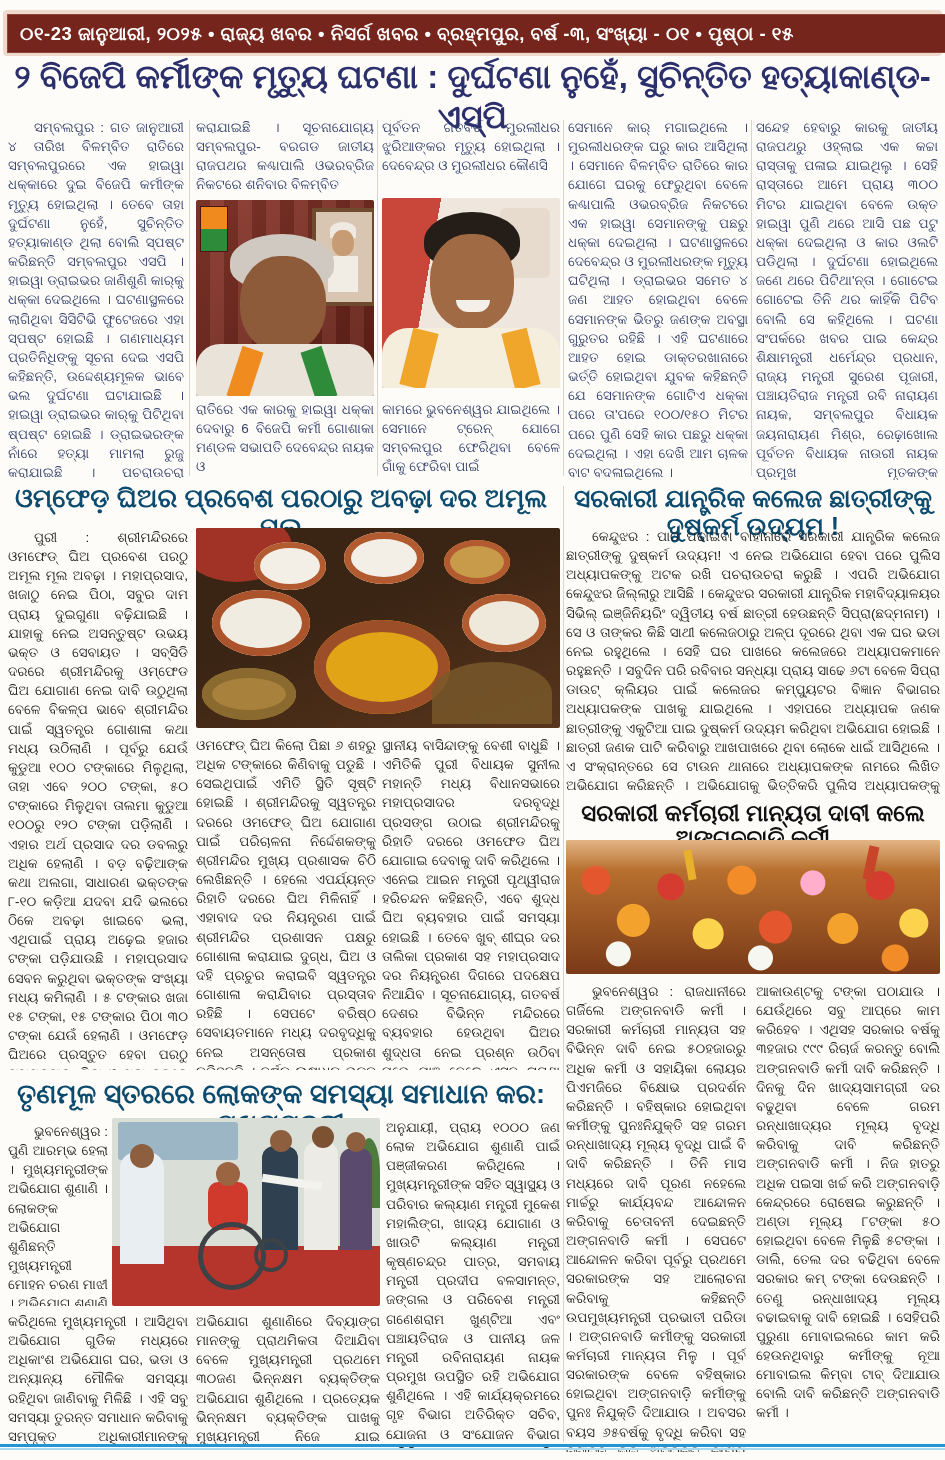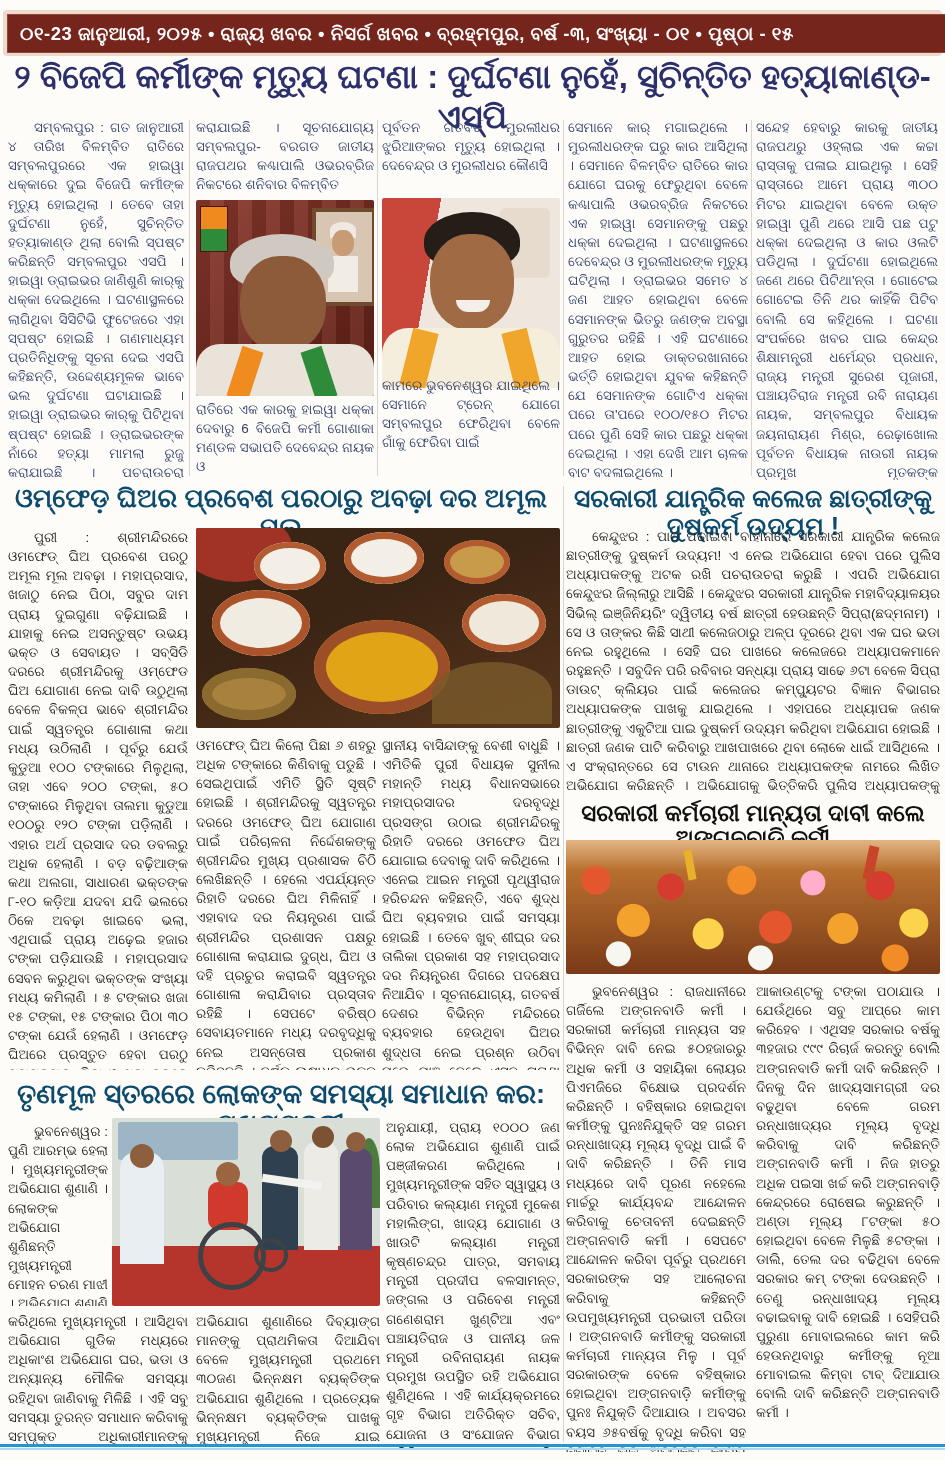--- a/index.html
+++ b/index.html
@@ -61,21 +61,21 @@
   <div class="abs photo" style="left:382px;top:198px;width:178px;height:190px;background:linear-gradient(100deg,#c8473a 0 28%,#efe6dd 28% 100%);">
     <div class="sh" style="left:118px;top:10px;width:50px;height:70px;background:#e3d5c5;border-radius:6px;opacity:.7;"></div>
     <div class="sh" style="left:42px;top:14px;width:96px;height:58px;border-radius:50% 50% 42% 42%;background:#241d18;"></div>
     <div class="sh" style="left:48px;top:36px;width:84px;height:96px;border-radius:46%;background:#a06a44;"></div>
     <div class="sh" style="left:74px;top:102px;width:34px;height:12px;border-radius:0 0 20px 20px;background:#f4efe8;"></div>
     <div class="sh" style="left:0px;top:130px;width:178px;height:60px;border-radius:26px 26px 0 0;background:#f5eedd;"></div>
     <div class="sh" style="left:24px;top:132px;width:26px;height:58px;background:#f0a52b;transform:rotate(14deg);"></div>
     <div class="sh" style="left:126px;top:132px;width:26px;height:58px;background:#f0a52b;transform:rotate(-14deg);"></div>
   </div>
 
-  <div class="abs col blue" style="left:382px;top:376px;width:178px;height:86px;">କାମରେ ଭୁବନେଶ୍ୱର ଯାଇଥିଲେ । ସେମାନେ ଟ୍ରେନ୍ ଯୋଗେ ସମ୍ବଲପୁର ଫେରିଥିବା ବେଳେ ଗାଁକୁ ଫେରିବା ପାଇଁ</div>
+  <div class="abs col blue" style="left:382px;top:400px;width:178px;height:86px;">କାମରେ ଭୁବନେଶ୍ୱର ଯାଇଥିଲେ । ସେମାନେ ଟ୍ରେନ୍ ଯୋଗେ ସମ୍ବଲପୁର ଫେରିଥିବା ବେଳେ ଗାଁକୁ ଫେରିବା ପାଇଁ</div>
 
   <div class="abs col blue" style="left:568px;top:118px;width:180px;height:362px;">ସେମାନେ କାର୍ ମଗାଇଥିଲେ । ମୁରଲୀଧରଙ୍କ ଘରୁ କାର ଆସିଥିଲା । ସେମାନେ ବିଳମ୍ବିତ ରାତିରେ କାର ଯୋଗେ ଘରକୁ ଫେରୁଥିବା ବେଳେ କଣ୍ଢାପାଲି ଓଭରବ୍ରିଜ ନିକଟରେ ଏକ ହାଇୱା ସେମାନଙ୍କୁ ପଛରୁ ଧକ୍କା ଦେଇଥିଲା । ଘଟଣାସ୍ଥଳରେ ଦେବେନ୍ଦ୍ର ଓ ମୁରଲୀଧରଙ୍କ ମୃତ୍ୟୁ ଘଟିଥିଲା । ଡ୍ରାଇଭର ସମେତ ୪ ଜଣ ଆହତ ହୋଇଥିବା ବେଳେ ସେମାନଙ୍କ ଭିତରୁ ଜଣଙ୍କ ଅବସ୍ଥା ଗୁରୁତର ରହିଛି । ଏହି ଘଟଣାରେ ଆହତ ହୋଇ ଡାକ୍ତରଖାନାରେ ଭର୍ତ୍ତି ହୋଇଥିବା ଯୁବକ କହିଛନ୍ତି ଯେ ସେମାନଙ୍କ ଗୋଟିଏ ଧକ୍କା ପରେ ତା'ପରେ ୧୦୦/୧୫୦ ମିଟର ପରେ ପୁଣି ସେହି କାର ପଛରୁ ଧକ୍କା ଦେଇଥିଲା । ଏହା ଦେଖି ଆମ ଚାଳକ ବାଟ ବଦଳାଇଥିଲେ ।</div>
 
   <div class="abs col blue" style="left:756px;top:118px;width:182px;height:362px;">ସନ୍ଦେହ ହେବାରୁ କାରକୁ ଜାତୀୟ ରାଜପଥରୁ ଓହ୍ଲାଇ ଏକ କଚ୍ଚା ରାସ୍ତାକୁ ପଳାଇ ଯାଇଥିଲୁ । ସେହି ରାସ୍ତାରେ ଆମେ ପ୍ରାୟ ୩୦୦ ମିଟର ଯାଇଥିବା ବେଳେ ଉକ୍ତ ହାଇୱା ପୁଣି ଥରେ ଆସି ପଛ ପଟୁ ଧକ୍କା ଦେଇଥିଲା ଓ କାର ଓଲଟି ପଡିଥିଲା । ଦୁର୍ଘଟଣା ହୋଇଥିଲେ ଜଣେ ଥରେ ପିଟିଥା'ନ୍ତା । ଗୋଟେଇ ଗୋଟେଇ ତିନି ଥର କାହିଁକି ପିଟିବ ବୋଲି ସେ କହିଥିଲେ ।  ଘଟଣା ସଂପର୍କରେ ଖବର ପାଇ କେନ୍ଦ୍ର ଶିକ୍ଷାମନ୍ତ୍ରୀ ଧର୍ମେନ୍ଦ୍ର ପ୍ରଧାନ, ରାଜ୍ୟ ମନ୍ତ୍ରୀ ସୁରେଶ ପୂଜାରୀ, ପଞ୍ଚାୟତିରାଜ ମନ୍ତ୍ରୀ ରବି ନାରାୟଣ ନାୟକ, ସମ୍ବଲପୁର ବିଧାୟକ ଜୟନାରାୟଣ ମିଶ୍ର, ରେଢ଼ାଖୋଲ ପୂର୍ବତନ ବିଧାୟକ ନାଉରୀ ନାୟକ ପ୍ରମୁଖ ମୃତକଙ୍କ ପରିବାରବର୍ଗଙ୍କୁ ଭେଟି ସମବେଦନା ଜଣାଇବା ସହିତ ବୁର୍ଲା ବିଶେଷ ହସ୍ପିଟାଲରେ ଚିକିତ୍ସିତ ହେଉଥିବା ଆହତମାନଙ୍କୁ ଭେଟି ଶୀଘ୍ର ଆରୋଗ୍ୟ କାମନା କରିଛନ୍ତି ।</div>
 
   <div class="abs vrule" style="left:189px;top:120px;height:356px;"></div>
   <div class="abs vrule" style="left:377px;top:120px;height:356px;"></div>
   <div class="abs vrule" style="left:563px;top:120px;height:356px;"></div>
   <div class="abs vrule" style="left:751px;top:120px;height:356px;"></div>
   <div class="abs vrule" style="left:563px;top:486px;height:956px;"></div>

